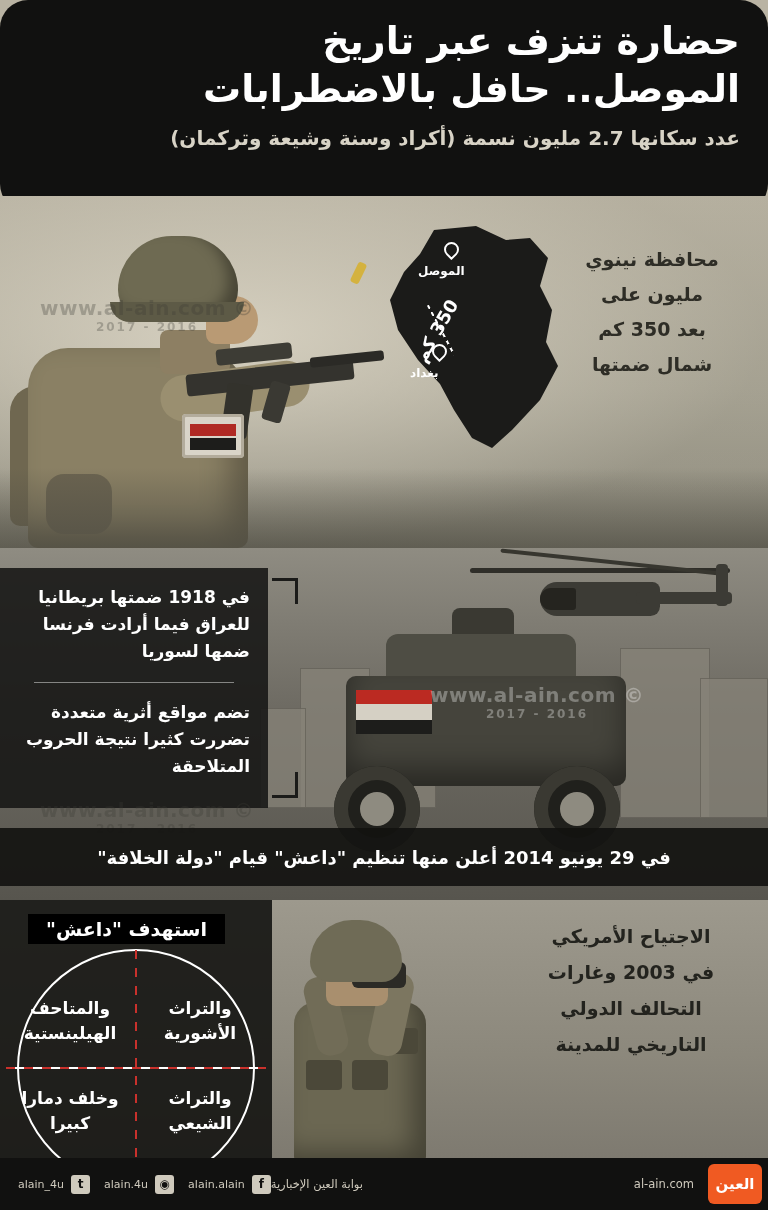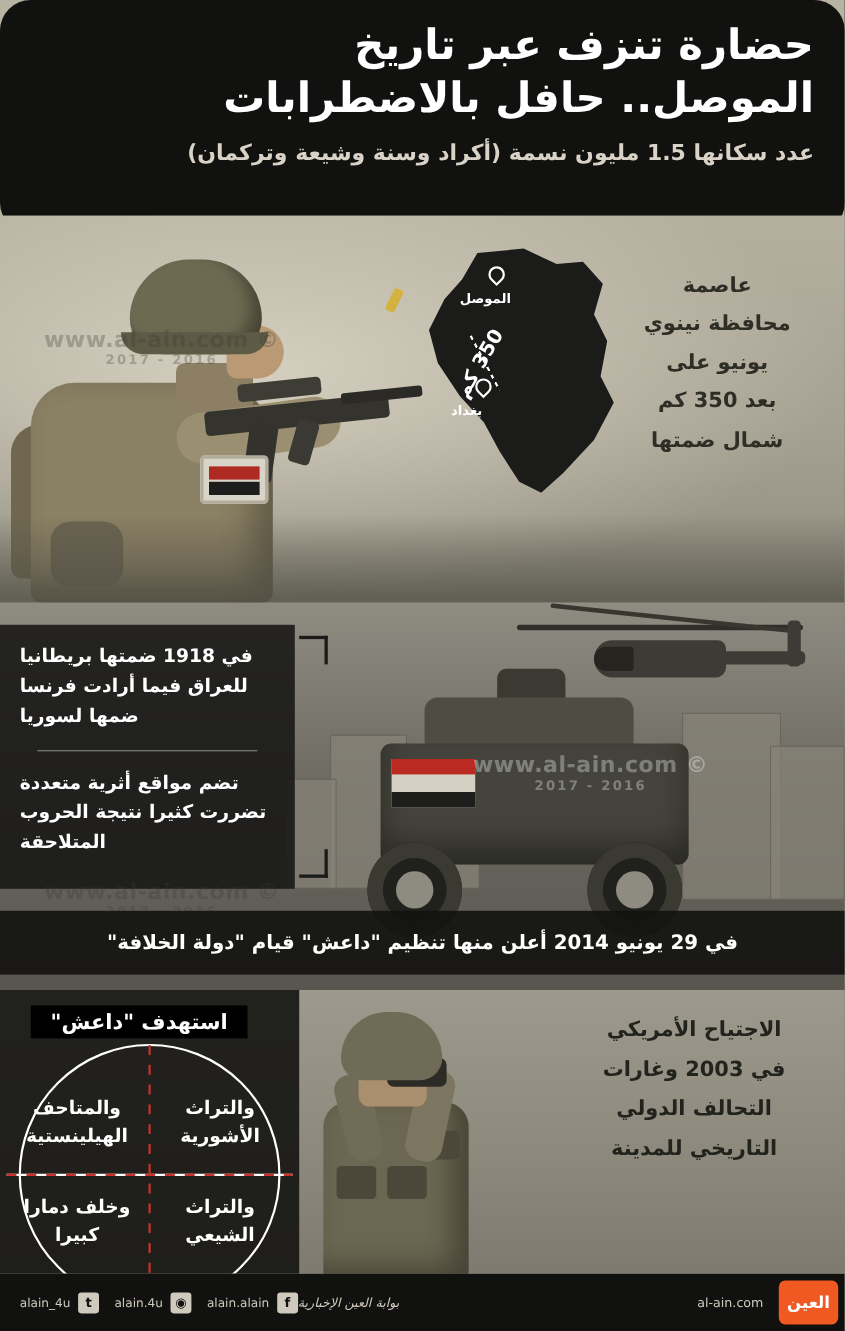--- a/index.html
+++ b/index.html
@@ -242,21 +242,21 @@
     border-bottom: 14px solid #1d1d1b;
   }
   
   .callout {
     position: absolute; left: 0; top: 20px; width: 268px; height: 240px;
     background: rgba(22,22,20,.88);
     padding: 16px 18px;
     color: #ffffff;
   }
   .callout p {
-    font-size: 17px; line-height: 1.6; font-weight: bold; text-align: left;
+    font-size: 17px; line-height: 1.6; font-weight: bold; text-align: right;
   }
   .callout .divider {
     width: 86%; height: 1px; background: rgba(255,255,255,.45);
     margin: 16px auto;
   }
   .brk { position: absolute; width: 26px; height: 26px; border: 3px solid #1b1b19; }
   .brk.tr { right: -30px; top: 10px; border-left: none; border-bottom: none; }
   .brk.br { right: -30px; bottom: 10px; border-left: none; border-top: none; }
 
   .wm {
@@ -337,39 +337,39 @@
     display: flex; align-items: center;
   }
   .social { display: flex; align-items: center; gap: 14px; padding-right: 0; padding-left: 18px; }
   .soc-item { display: flex; align-items: center; gap: 7px; color: #cfcabd; font-size: 11px; }
   .soc-ico {
     width: 19px; height: 19px; border-radius: 3px;
     background: #cfcabd; color: #111110;
     font-size: 12px; font-weight: bold;
     display: flex; align-items: center; justify-content: center;
   }
-  .footer-mid { color: #cfcabd; font-size: 11.5px; font-style: italic; }
+  .footer-mid { color: #cfcabd; font-size: 11.5px; }
   .spacer { flex: 1; }
   .footer-url { color: #cfcabd; font-size: 11.5px; padding-left: 14px; }
   .logo {
     width: 54px; height: 40px; background: #f05a22;
     border-radius: 6px; margin-left: 14px; margin-right: 6px;
     display: flex; align-items: center; justify-content: center;
     color: #fff; font-size: 15px; font-weight: bold;
   }
 </style>
 </head>
 <body>
 
 <div class="page">
 
   <div class="header">
     <div class="title-line1">حضارة تنزف عبر تاريخ</div>
     <div class="title-line2">الموصل.. حافل بالاضطرابات</div>
-    <div class="subtitle">عدد سكانها 1.5 مليون نسمة (أكراد وسنة وشيعة وتركمان)</div>
+    <div class="subtitle">عدد سكانها 2.7 مليون نسمة (أكراد وسنة وشيعة وتركمان)</div>
   </div>
 
   <div class="band1">
     <div class="sky-haze"></div>
 
     <div class="soldier">
       <div class="s-pack"></div>
       <div class="s-pack2"></div>
       <div class="s-body"></div>
       <div class="s-knee"></div>
@@ -397,23 +397,22 @@
       </svg>
       <span class="pin" style="left:64px; top:18px;"></span>
       <span class="map-label" style="left:38px; top:40px;">الموصل</span>
       <div class="dotted"></div>
       <span class="map-km">350 كم</span>
       <span class="pin" style="left:52px; top:120px;"></span>
       <span class="map-label" style="left:30px; top:142px;">بغداد</span>
     </div>
 
     <div class="capital-text">
-      <div>عاصمة</div>
       <div>محافظة نينوي</div>
-      <div>يونيو على</div>
+      <div>مليون على</div>
       <div>بعد 350 كم</div>
       <div>شمال ضمتها</div>
     </div>
 
     <div class="wm dark" style="left:40px; top:100px;">
       <span>© www.al-ain.com</span>
       <small>2016 - 2017</small>
     </div>
     <div class="ground-shadow"></div>
   </div>

